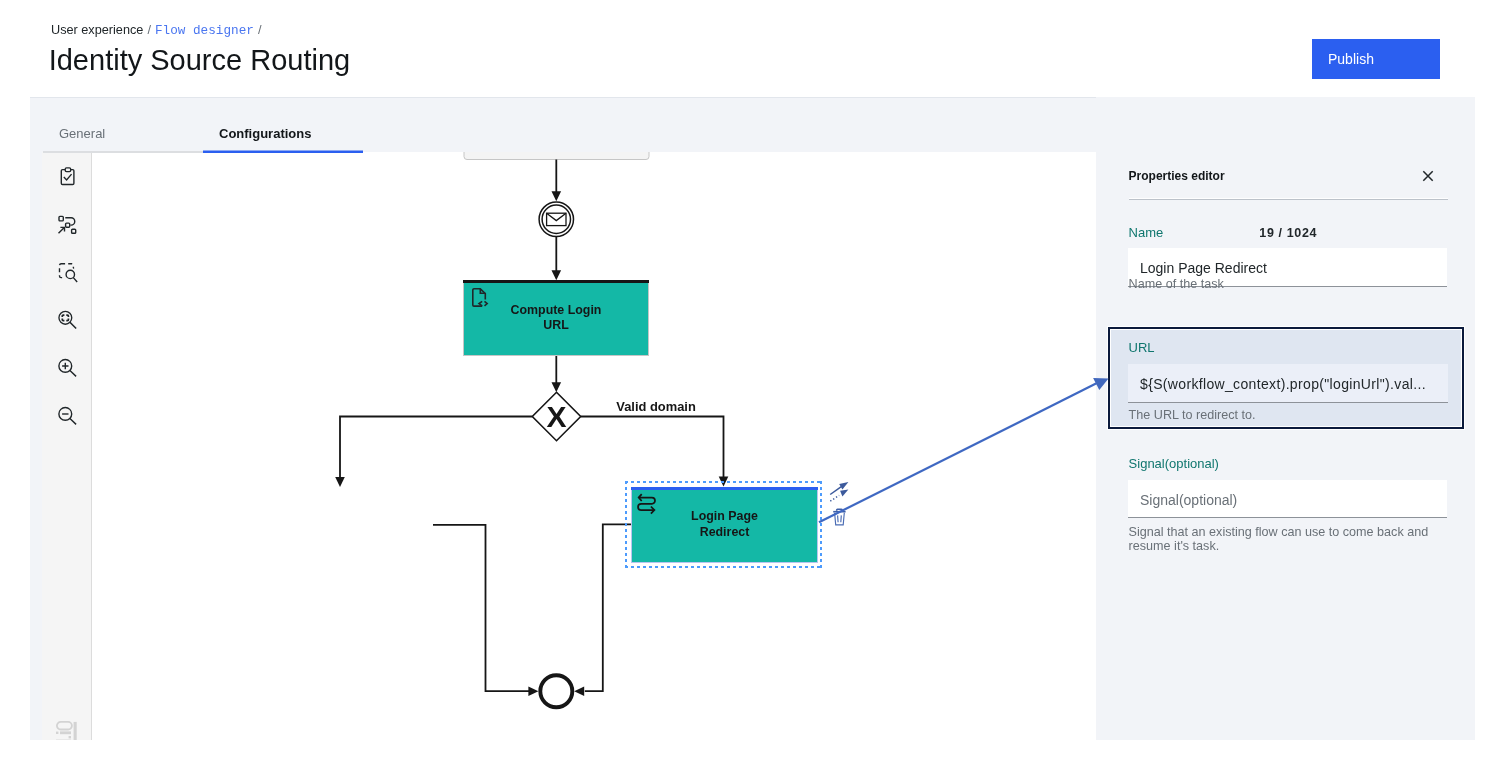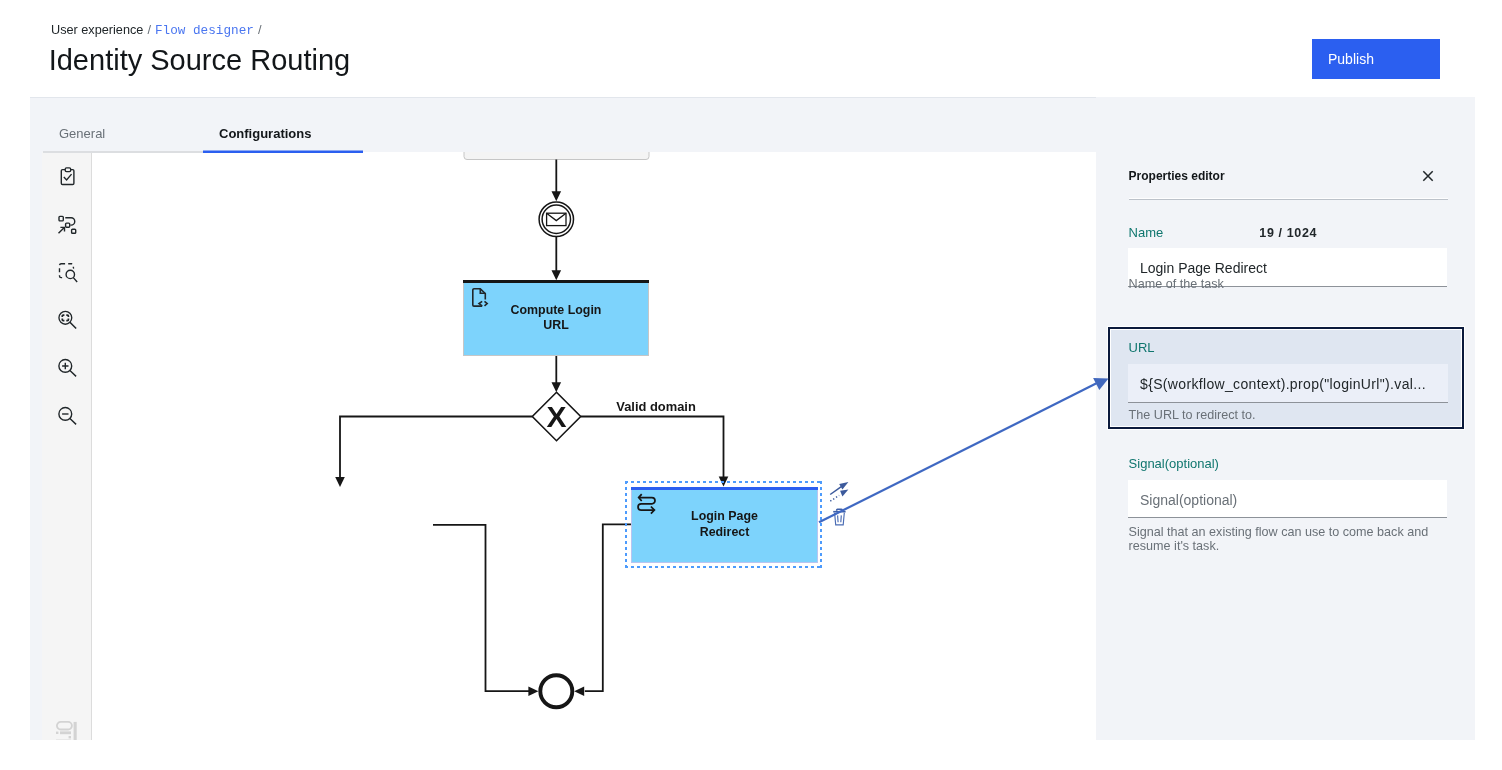--- a/index.html
+++ b/index.html
@@ -25,21 +25,21 @@
   
   .workarea{position:absolute;left:12px;top:55px;width:1433px;height:588px;}
   .toolbar{position:absolute;left:0;top:0;width:50px;height:588px;background:#f5f5f5;
            border-right:1px solid #dcdcdc;box-sizing:border-box;}
   .tb-btn{position:absolute;left:0;width:49px;height:48px;display:flex;align-items:center;justify-content:center;cursor:pointer;}
   .tb-foot{position:absolute;left:0;top:569px;width:49px;height:24px;display:flex;align-items:flex-start;justify-content:center;}
   .canvas{position:absolute;left:50px;top:0;width:1004px;height:588px;background:#ffffff;overflow:hidden;box-sizing:border-box;}
   .flowsvg{position:absolute;left:0;top:0;}
 
   
-  .node{position:absolute;background:#7dd3fc;border:1px solid #c6c6c6;box-sizing:border-box;}
+  .node{position:absolute;background:#14b8a6;border:1px solid #c6c6c6;box-sizing:border-box;}
   .node .cap{position:absolute;left:-1px;right:-1px;top:-1px;height:3px;background:#161616;}
   .nlabel{position:absolute;left:0;right:0;top:0;bottom:0;display:flex;align-items:center;justify-content:center;
           text-align:center;font-size:12.4px;line-height:15.2px;font-weight:700;color:#161616;padding:0 38px;box-sizing:border-box;}
   .nicon{position:absolute;left:8px;top:8px;line-height:0;}
   .node.sel{border-color:#b9c5f0;}
   .node.sel .cap{background:#2b5ff0;}
   .selbox{position:absolute;box-sizing:border-box;background-image:repeating-linear-gradient(to right,#4d9bfc 0 3px,rgba(0,0,0,0) 3px 6px),repeating-linear-gradient(to right,#4d9bfc 0 3px,rgba(0,0,0,0) 3px 6px),repeating-linear-gradient(to bottom,#4d9bfc 0 3px,rgba(0,0,0,0) 3px 6px),repeating-linear-gradient(to bottom,#4d9bfc 0 3px,rgba(0,0,0,0) 3px 6px);background-size:100% 2.2px,100% 2.2px,2.2px 100%,2.2px 100%;background-position:0 0,0 100%,0 0,100% 0;background-repeat:no-repeat;}
   .nodeact{position:absolute;cursor:pointer;line-height:0;}
 
   

